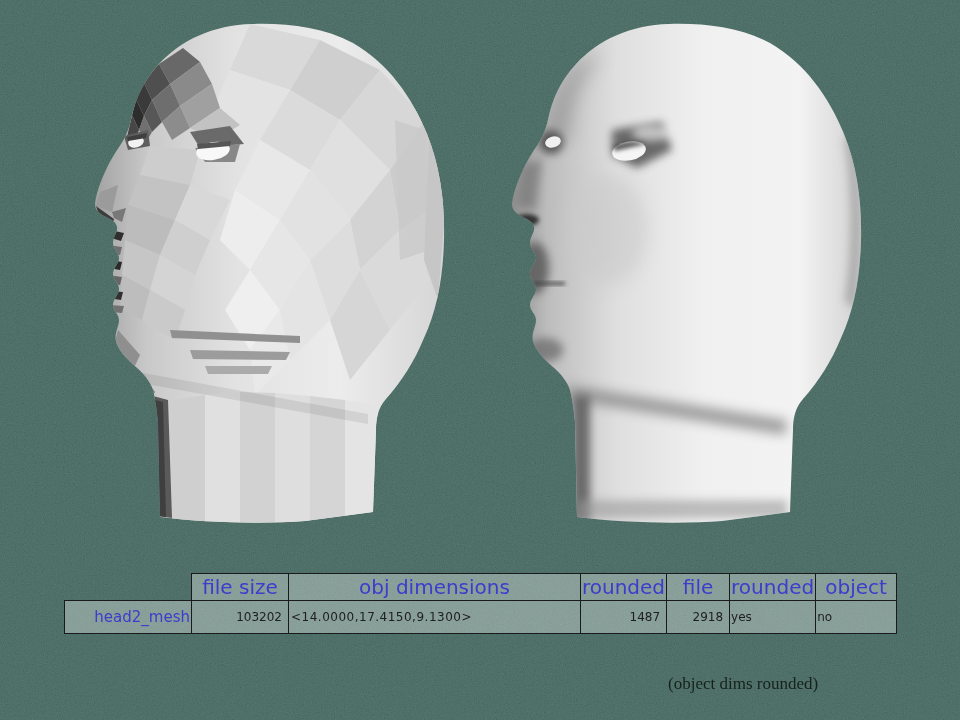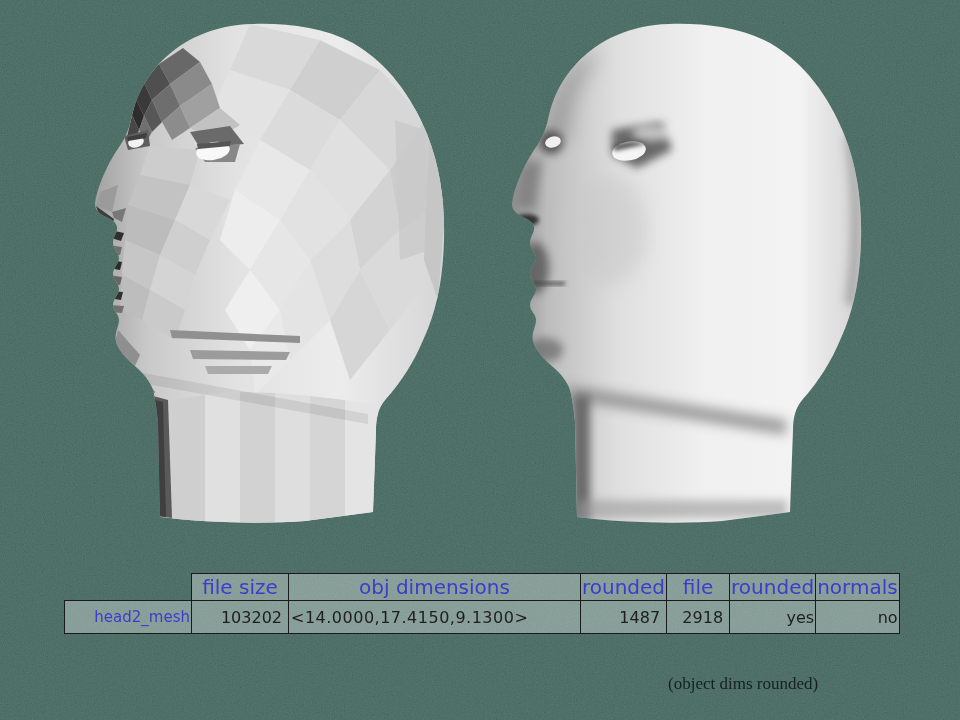--- a/index.html
+++ b/index.html
@@ -3,28 +3,28 @@
 <meta charset="utf-8">
 <style>
   html,body{margin:0;padding:0;background:#2b574c;}
   #stage{position:relative;width:960px;height:720px;overflow:hidden;
          font-family:"DejaVu Sans","Liberation Sans",sans-serif;}
   #bg,#heads{position:absolute;top:0;left:0;}
   #heads{z-index:2;}
   #mesh-table{position:absolute;left:64px;top:573px;z-index:3;
               border-collapse:collapse;table-layout:fixed;}
   #mesh-table td{border:1px solid #1a1a1a;background:rgba(255,255,255,0.33);
-                 color:#1e1e1e;font-size:16px;white-space:nowrap;overflow:hidden;
+                 color:#1e1e1e;font-size:12px;white-space:nowrap;overflow:hidden;
                  vertical-align:middle;}
   #mesh-table td.blank{border:none;background:transparent;}
   #mesh-table tr.hdr td{font-size:20px;color:#3c3ccd;text-align:center;}
   #mesh-table td.lbl{color:#3c3ccd;text-align:right;padding-right:1px;font-size:15px;}
   #mesh-table td.num{text-align:right;padding-right:6px;}
   #mesh-table td.dim{text-align:left;padding-left:2px;letter-spacing:0.5px;}
-  #mesh-table td.ctr{text-align:right;}
+  #mesh-table td.ctr{text-align:left;}
   #caption{position:absolute;left:668px;top:674px;width:240px;z-index:3;
            font-family:"Liberation Serif","DejaVu Serif",serif;
            font-size:17px;color:#16211c;text-align:left;}
 </style>
 </head>
 <body>
 
 <div id="stage">
 
   <svg id="bg" width="960" height="720">
@@ -208,21 +208,21 @@
         <col style="width:81px">
     </colgroup>
     <tbody>
         <tr class="hdr" style="height:27px">
       <td class="blank"></td>
       <td>file size</td>
       <td>obj dimensions</td>
       <td>rounded</td>
       <td>file</td>
       <td>rounded</td>
-      <td>normals</td>
+      <td>object</td>
     </tr>
     <tr style="height:33px">
       <td class="lbl">head2_mesh</td>
       <td class="num">103202</td>
       <td class="dim">&lt;14.0000,17.4150,9.1300&gt;</td>
       <td class="num">1487</td>
       <td class="num">2918</td>
       <td class="ctr">yes</td>
       <td class="ctr">no</td>
     </tr>

